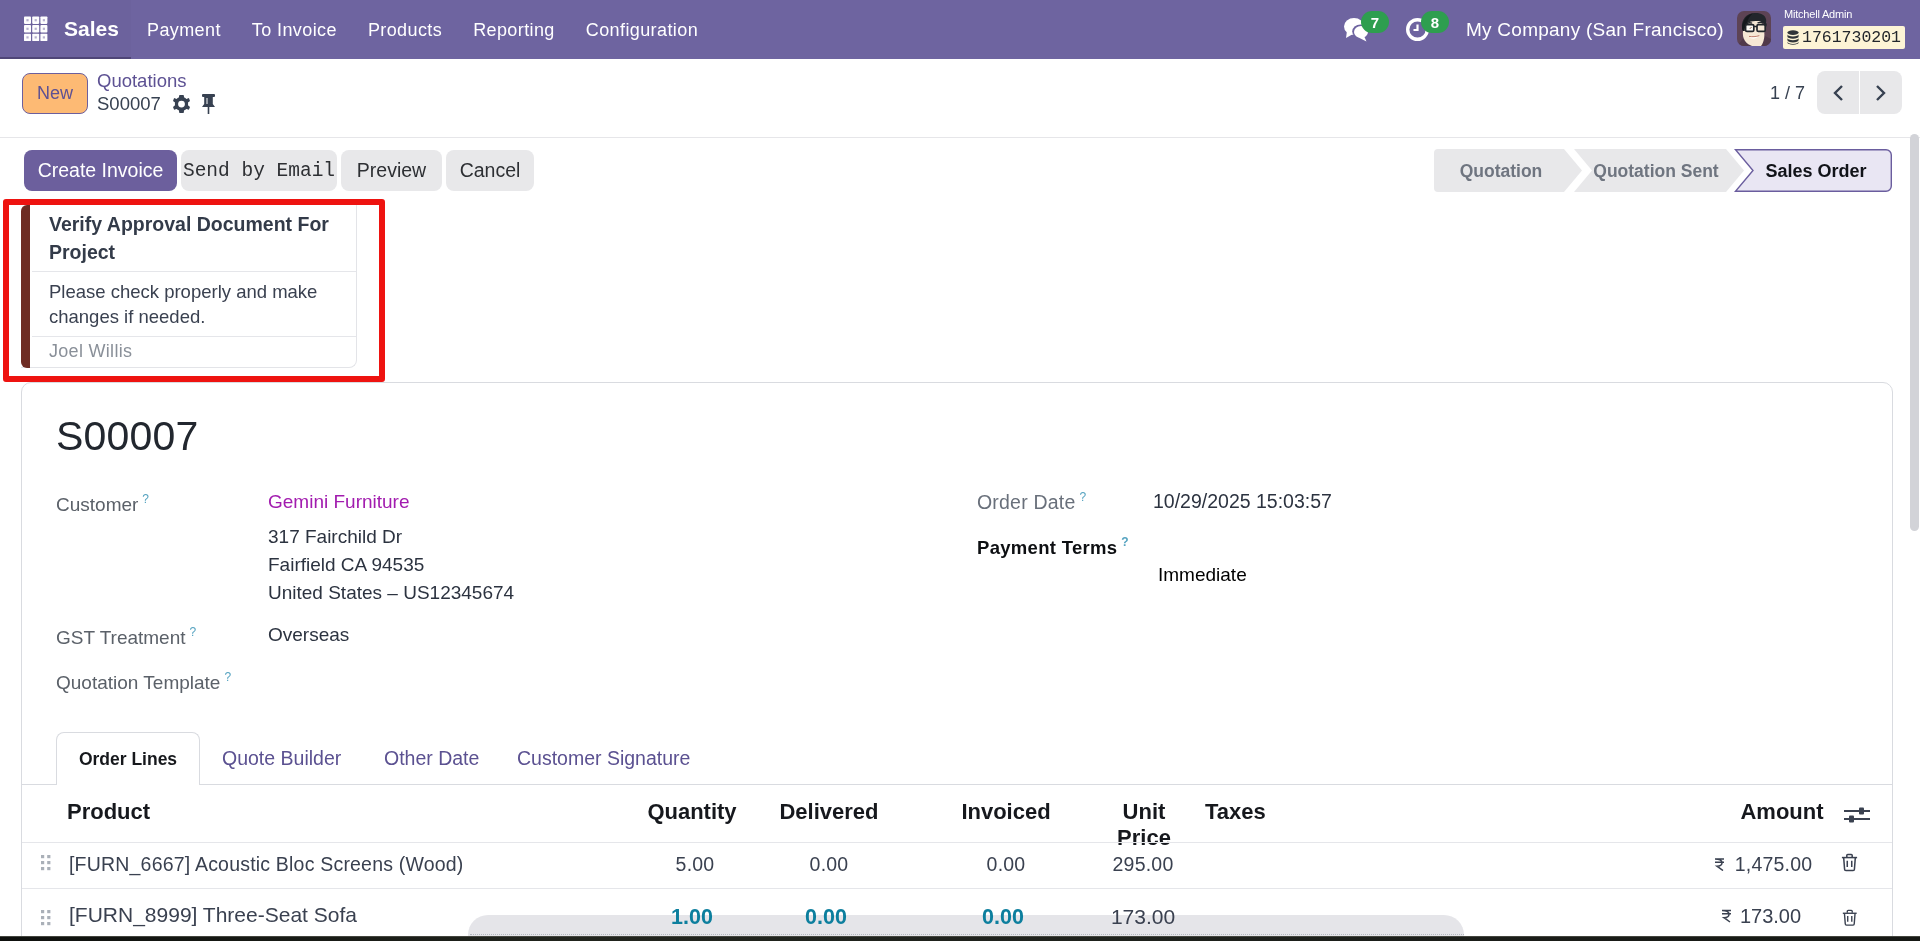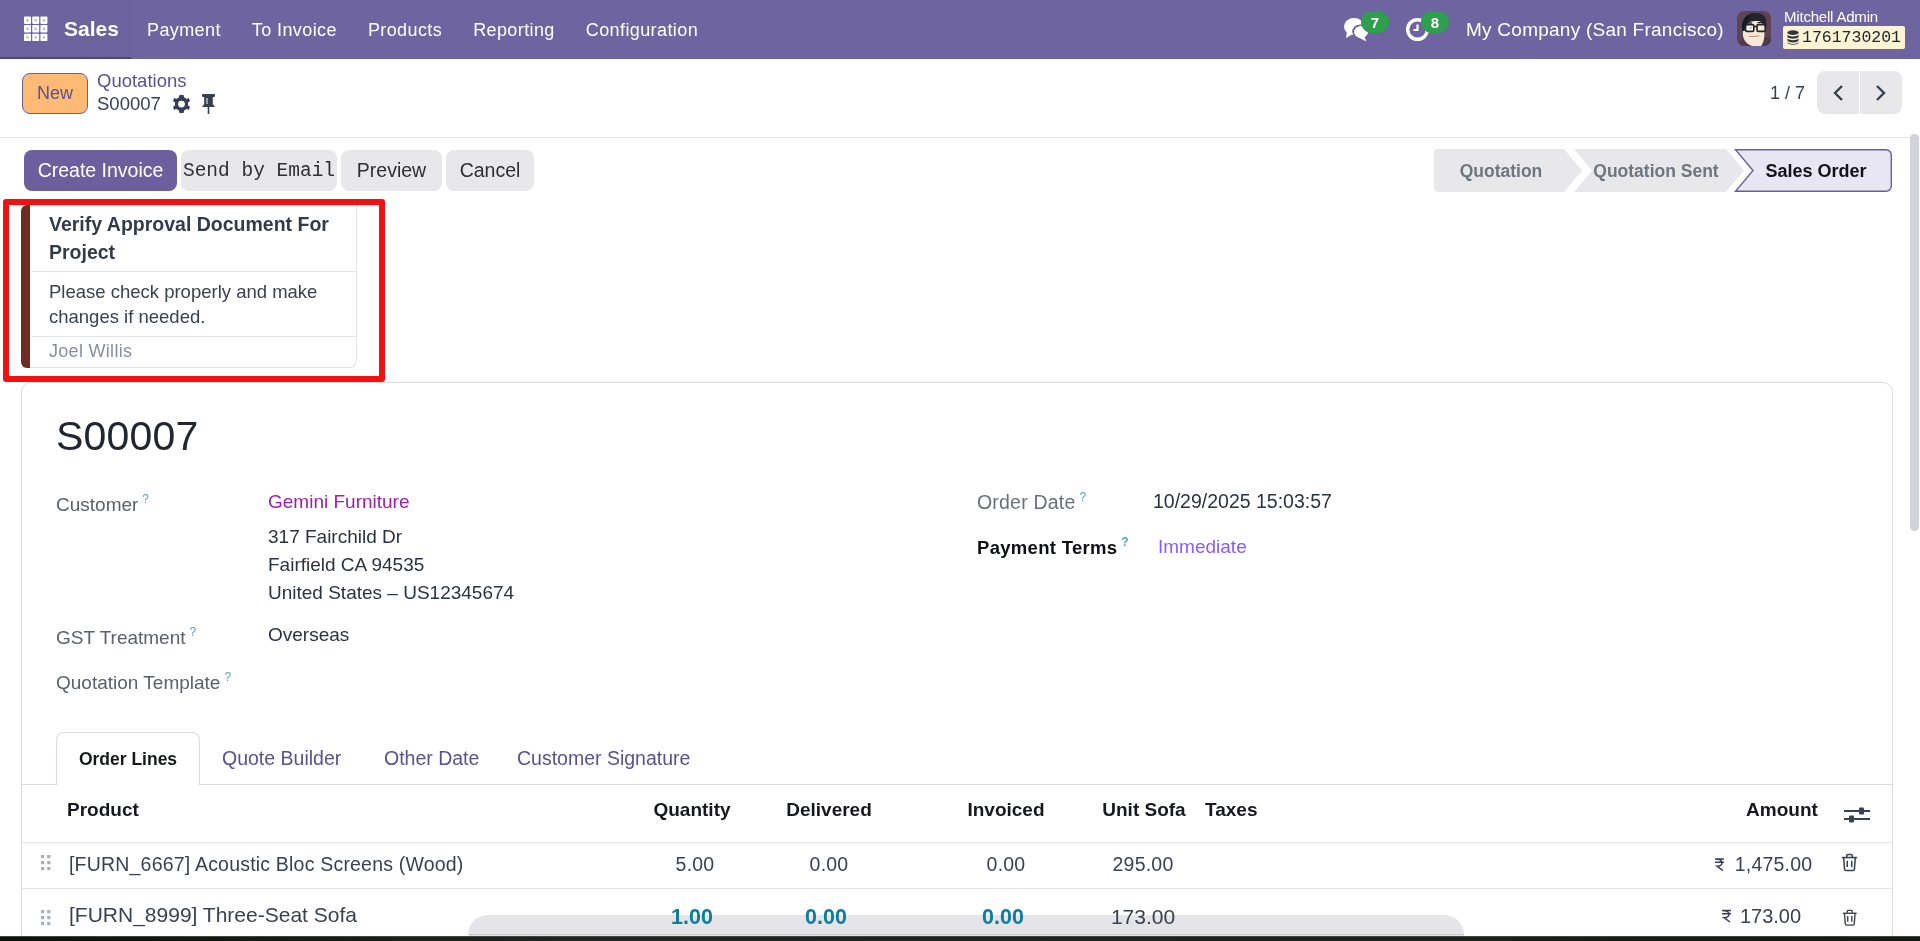--- a/index.html
+++ b/index.html
@@ -9,21 +9,21 @@
 
   
   .nav { left:0; top:0; width:1920px; height:59px; background:#6e64a0; }
   .nav-active-bg { left:0; top:0; width:131px; height:59px; background:rgba(0,0,0,0.015); }
   .nav-active-line { left:0; top:56.8px; width:131px; height:2.2px; background:#4f4677; }
   .nav-brand { left:64px; top:17px; font-size:21px; font-weight:700; color:#fff; }
   .nav-menu { left:147px; top:20px; display:flex; gap:31px; font-size:18px; letter-spacing:0.4px; color:#fff; }
   .nav-right-txt { left:1466px; top:19px; font-size:19px; letter-spacing:0.25px; color:#fff; }
   .badge { position:absolute; background:#2e9e4f; color:#fff; font-size:15px; font-weight:700; border-radius:11px; height:22px; display:flex; align-items:center; justify-content:center; }
   .avatar { left:1737px; top:11px; width:34px; height:35px; border-radius:7px; overflow:hidden; }
-  .mitchell { left:1784px; top:8px; font-size:15px; letter-spacing:-0.2px; color:#fff; }
+  .mitchell { left:1784px; top:8px; font-size:11px; letter-spacing:-0.2px; color:#fff; }
   .dbbadge { left:1783px; top:26px; width:122px; height:22.5px; background:#fdf4d6; border-radius:2px; display:flex; align-items:center; padding-left:3px; font-family:"Liberation Mono",monospace; font-size:16.5px; font-weight:400; color:#23272c; }
 
   
   .btn-new { left:22px; top:73px; width:66px; height:41px; border:1px solid #6c5f9d; border-radius:8px; color:#5d5193; font-size:18px; display:flex; align-items:center; justify-content:center; background:#fdba74; }
   .crumb1 { left:97px; top:70px; font-size:18.5px; color:#5d5193; font-weight:400; }
   .crumb2 { left:97px; top:93px; font-size:18.5px; color:#374151; }
   .pager-count { left:1770px; top:83px; font-size:18px; color:#374151; }
   .pager { left:1817px; top:71px; width:85px; height:43px; }
   .pager .pbtn { position:absolute; top:0; width:42px; height:43px; background:#e8e8ea; display:flex; align-items:center; justify-content:center; }
   .divider1 { left:0; top:137px; width:1920px; height:1px; background:#e6e6e9; }
@@ -48,21 +48,21 @@
   .flabel { position:absolute; font-size:19px; color:#5b6169; }
   .fval { position:absolute; font-size:19px; color:#2c3340; }
   .qmark { font-size:12px; color:#55a3c0; vertical-align:8px; margin-left:4px; }
 
   
   .tabline { left:22px; top:784px; width:1870px; height:1px; background:#d9dbe0; }
   .tabbox { left:56px; top:732px; width:144px; height:53px; background:#fff; border:1px solid #d9dbe0; border-bottom:none; border-radius:8px 8px 0 0; z-index:5; display:flex; align-items:center; justify-content:center; font-size:17.5px; font-weight:600; color:#16181c; }
   .tabl { position:absolute; top:747px; font-size:19.5px; color:#5b5191; }
 
   
-  .th { position:absolute; top:799px; font-size:19px; font-weight:700; color:#16181d; }
+  .th { position:absolute; top:799px; font-size:22px; font-weight:700; color:#16181d; }
   .hline { position:absolute; height:1px; background:#e5e6ea; left:22px; width:1870px; }
   .cell { position:absolute; font-size:19.5px; letter-spacing:0.2px; color:#3a4150; z-index:2; }
   .num { text-align:center; }
   .teal { color:#0d7f9e; font-weight:700; }
 
   
   .blob { left:468px; top:915px; width:996px; height:26px; background:rgba(228,228,232,0.96); border-radius:20px 20px 0 0; z-index:0; }
   .dstrip { left:0; top:935.5px; width:1920px; height:5.5px; border-top:1px solid #43453e; background:linear-gradient(90deg,#0e100d,#21241d 30%,#1e211c 60%,#161814); z-index:51; }
   .scrollbar { left:1910px; top:134px; width:9px; height:397px; background:#d2d3d8; border-radius:4.5px; }
 </style>
@@ -197,33 +197,33 @@
   <div class="flabel" style="left:56px;top:492px;">Customer<span class="qmark">?</span></div>
   <div class="fval" style="left:268px;top:491px;color:#a21caf;">Gemini Furniture</div>
   <div class="fval" style="left:268px;top:523px;line-height:28px;">317 Fairchild Dr<br>Fairfield CA 94535<br>United States – US12345674</div>
   <div class="flabel" style="left:56px;top:625px;">GST Treatment<span class="qmark">?</span></div>
   <div class="fval" style="left:268px;top:624px;">Overseas</div>
   <div class="flabel" style="left:56px;top:670px;">Quotation Template<span class="qmark">?</span></div>
 
   <div class="flabel" style="left:977px;top:490px;color:#69707b;font-size:19.5px;letter-spacing:0.2px;">Order Date<span class="qmark">?</span></div>
   <div class="fval" style="left:1153px;top:490px;font-size:19.5px;">10/29/2025 15:03:57</div>
   <div class="flabel" style="left:977px;top:535px;color:#0d0f12;font-weight:700;font-size:18.5px;letter-spacing:0.3px;">Payment Terms<span class="qmark">?</span></div>
-  <div class="fval" style="left:1158px;top:536px;color:#8b5cf6;">Immediate</div>
+  <div class="fval" style="left:1158px;top:564px;color:#000000;">Immediate</div>
 
   <div class="abs tabline"></div>
   <div class="abs tabbox">Order Lines</div>
   <div class="tabl" style="left:222px;">Quote Builder</div>
   <div class="tabl" style="left:384px;">Other Date</div>
   <div class="tabl" style="left:517px;">Customer Signature</div>
 
   <div class="th" style="left:67px;">Product</div>
   <div class="th num" style="left:642px;width:100px;">Quantity</div>
   <div class="th num" style="left:779px;width:100px;">Delivered</div>
   <div class="th num" style="left:956px;width:100px;">Invoiced</div>
-  <div class="th num" style="left:1094px;width:100px;">Unit Sofa</div>
+  <div class="th num" style="left:1094px;width:100px;">Unit Price</div>
   <div class="th" style="left:1205px;">Taxes</div>
   <div class="th num" style="left:1732px;width:100px;">Amount</div>
   <svg class="abs" style="left:1844px;top:806px" width="26" height="20" viewBox="0 0 26 20">
     <g stroke="#3a4150" stroke-width="2">
       <line x1="0" y1="5" x2="26" y2="5"></line>
       <line x1="0" y1="13" x2="26" y2="13"></line>
     </g>
     <rect x="15" y="1.5" width="5" height="7" rx="1" fill="#3a4150"></rect>
     <rect x="5" y="9.5" width="5" height="7" rx="1" fill="#3a4150"></rect>
   </svg>

